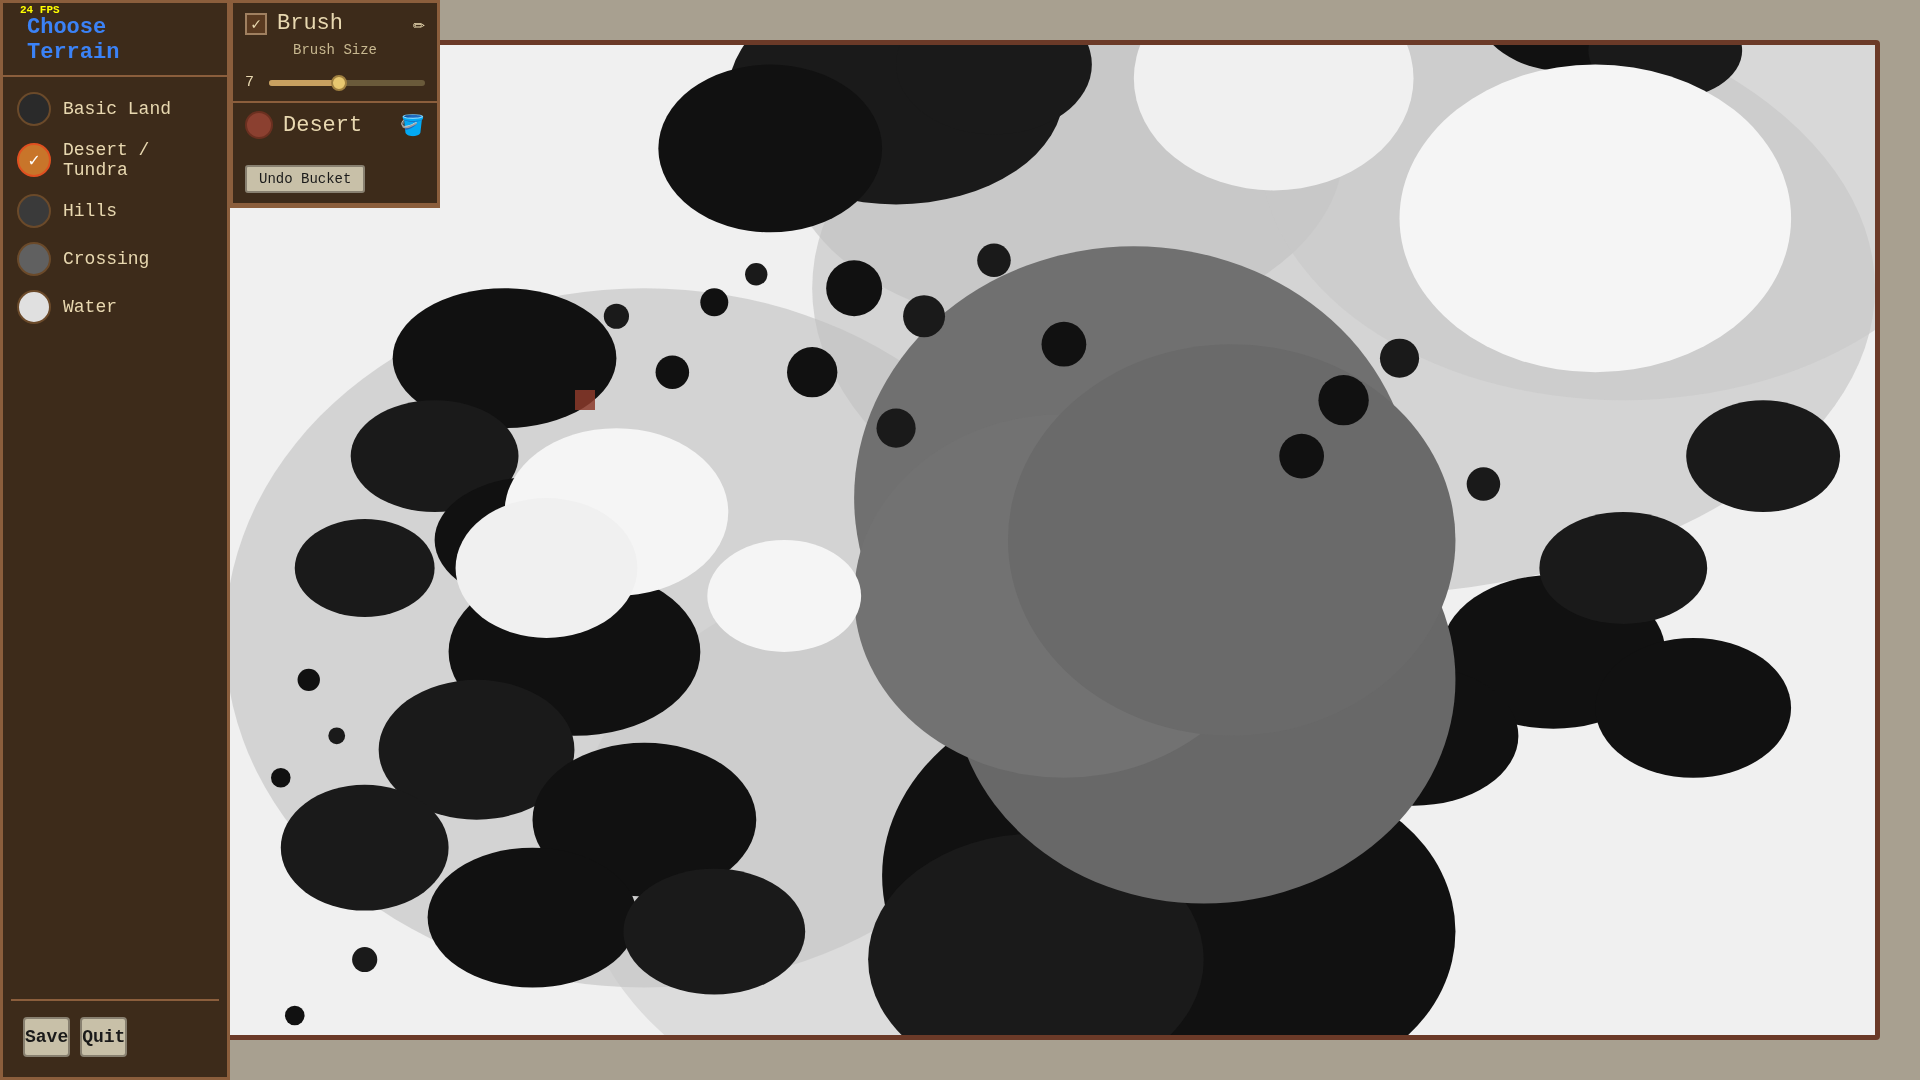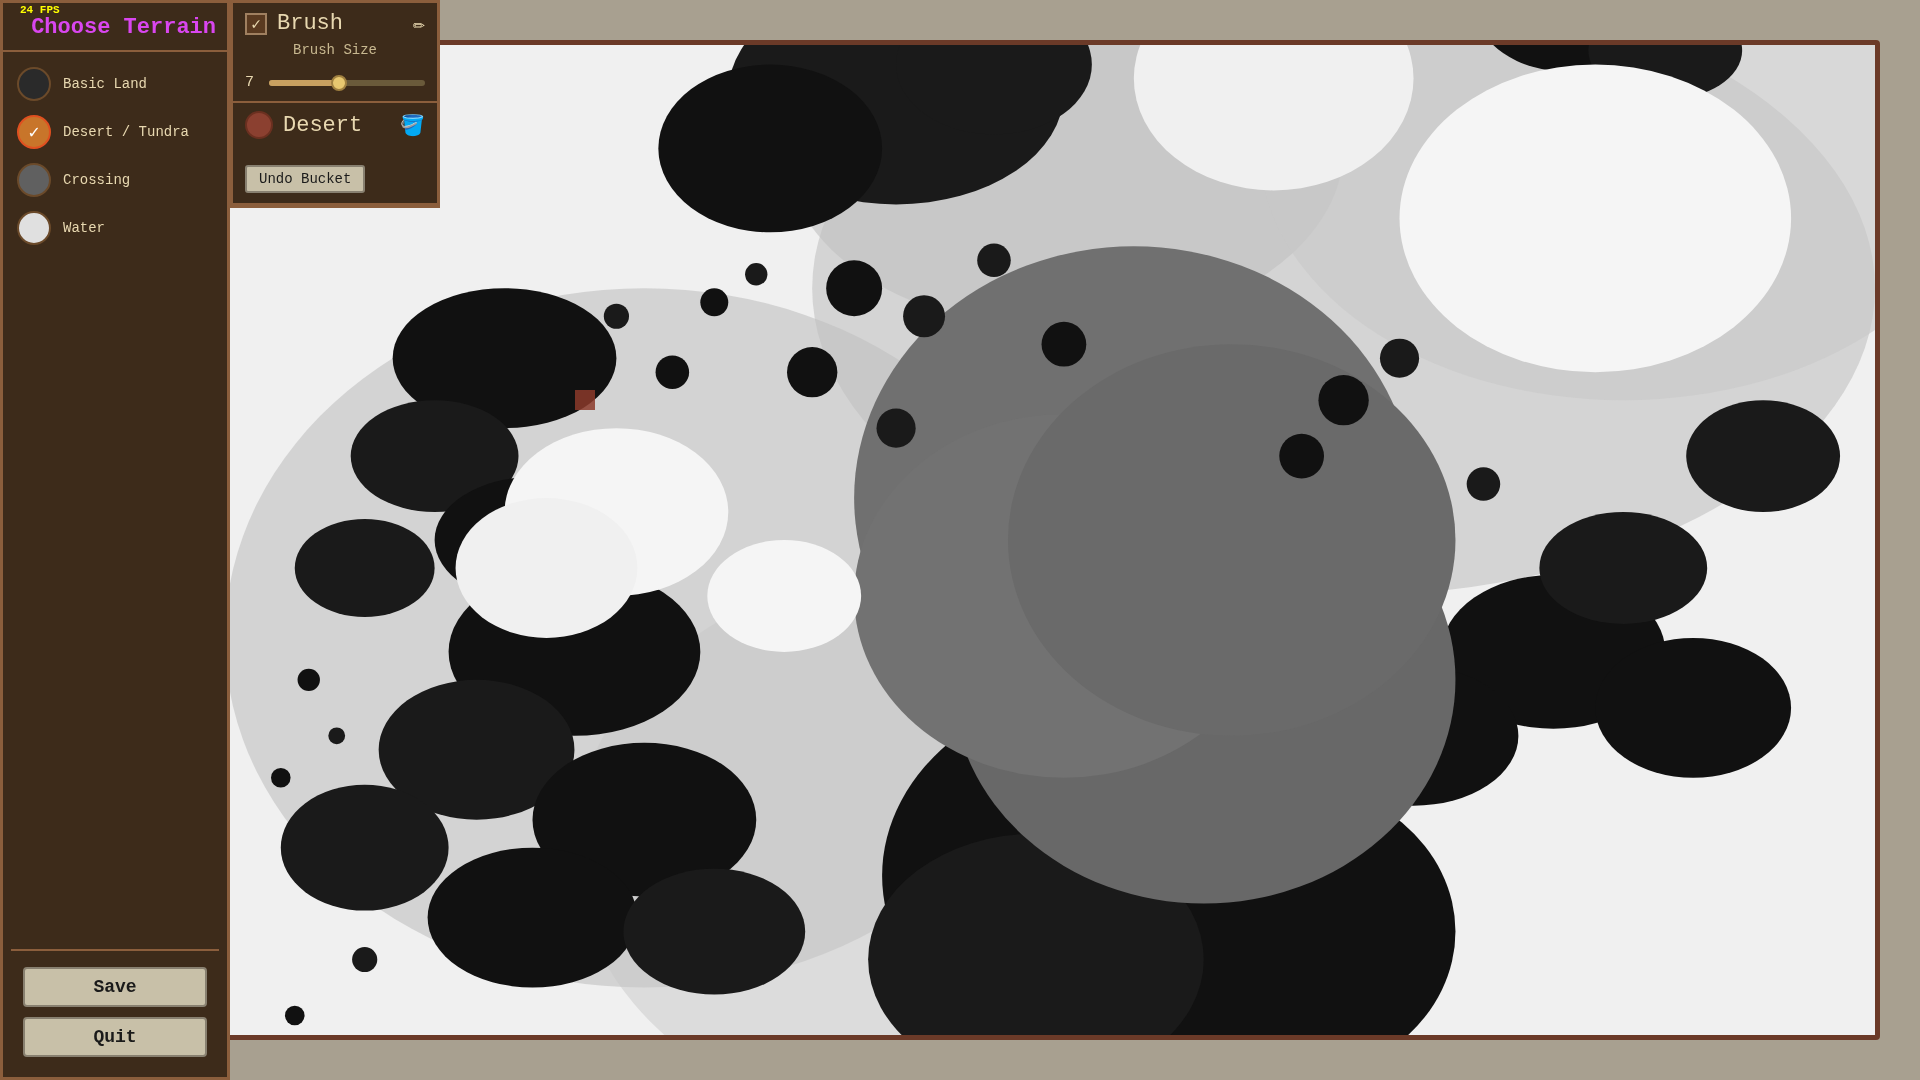--- a/index.html
+++ b/index.html
@@ -32,25 +32,25 @@
       width: 230px;
       height: 1080px;
       background: #3d2b1a;
       border: 3px solid #8b5e3c;
       z-index: 10;
       display: flex;
       flex-direction: column;
     }
 
     #panel-title {
-      color: #d946ef;
+      color: #3b82f6;
       font-size: 22px;
       font-weight: bold;
-      text-align: right;
-      padding: 12px 11px 10px;
+      text-align: left;
+      padding: 12px 24px 10px;
       border-bottom: 2px solid #8b5e3c;
     }
 
     #terrain-list {
       flex: 1;
       padding: 8px 10px;
     }
 
     .terrain-item {
       display: flex;
@@ -82,41 +82,41 @@
       font-weight: bold;
       display: none;
     }
 
     .terrain-swatch.selected .checkmark {
       display: block;
     }
 
     .terrain-label {
       color: #e8d8b0;
-      font-size: 14px;
+      font-size: 18px;
     }
 
     
     .swatch-basic-land { background: #2a2a2a; }
     .swatch-desert { background: #c8752a; }
     .swatch-hills { background: #3a3a3a; }
     .swatch-mountains { background: #808080; }
     .swatch-water { background: #e0e0e0; }
     .swatch-crossing { background: #606060; }
 
     .panel-divider {
       height: 2px;
       background: #8b5e3c;
       margin: 4px 8px;
     }
 
     #panel-buttons {
       padding: 12px 20px 20px;
       display: flex;
-      flex-direction: column;
+      flex-direction: row;
       gap: 10px;
     }
 
     .panel-btn {
       background: #c8c0a8;
       border: 2px solid #888070;
       color: #1a1a1a;
       font-size: 18px;
       font-family: 'Courier New', monospace;
       font-weight: bold;
@@ -303,20 +303,26 @@
       <span class="terrain-label">Basic Land</span>
     </div>
 
     <div class="terrain-item">
       <div class="terrain-swatch swatch-desert selected">
         <span class="checkmark">✓</span>
       </div>
       <span class="terrain-label">Desert / Tundra</span>
     </div>
 
+    <div class="terrain-item">
+      <div class="terrain-swatch swatch-hills">
+        
+      </div>
+      <span class="terrain-label">Hills</span>
+    </div>
 
 
     <div class="terrain-item">
       <div class="terrain-swatch swatch-crossing">
         
       </div>
       <span class="terrain-label">Crossing</span>
     </div>
 
     <div class="terrain-item">

